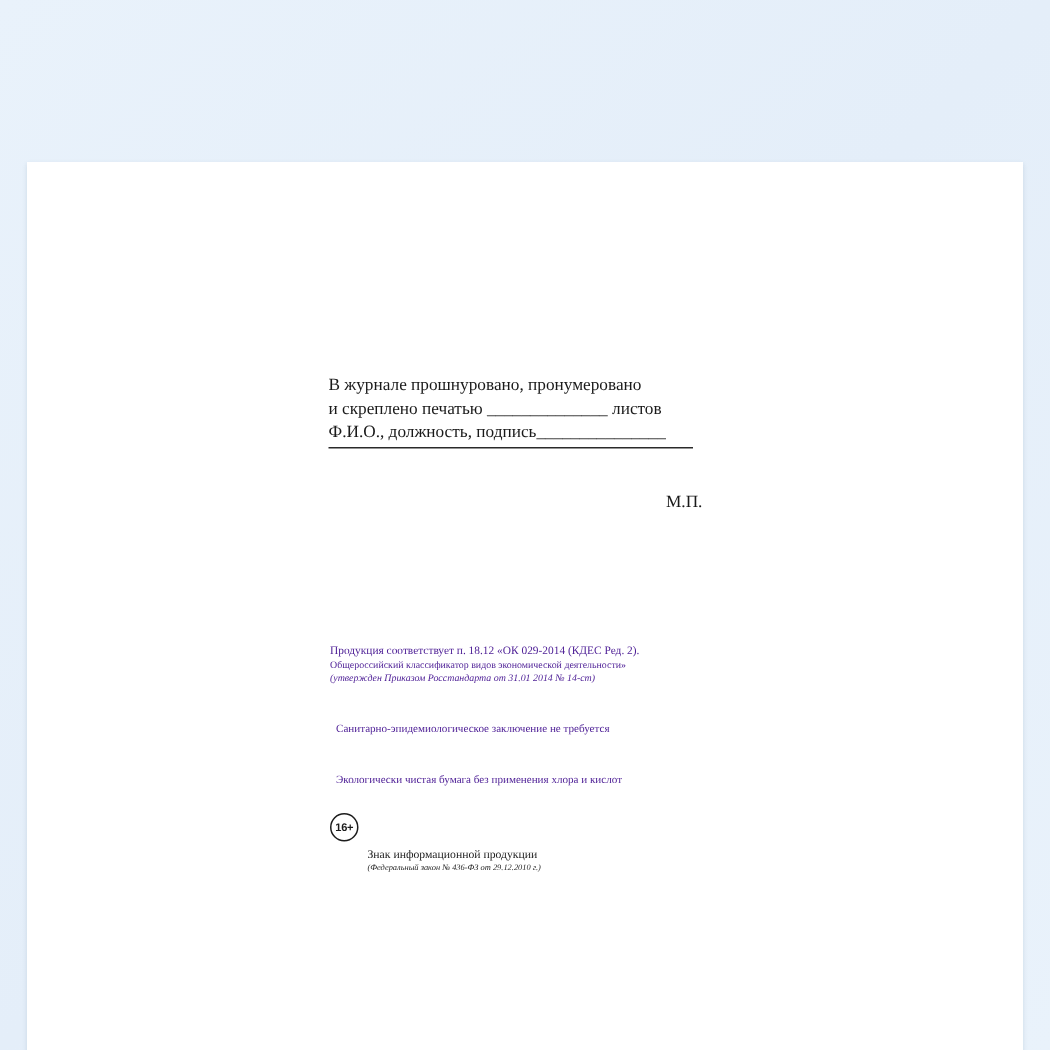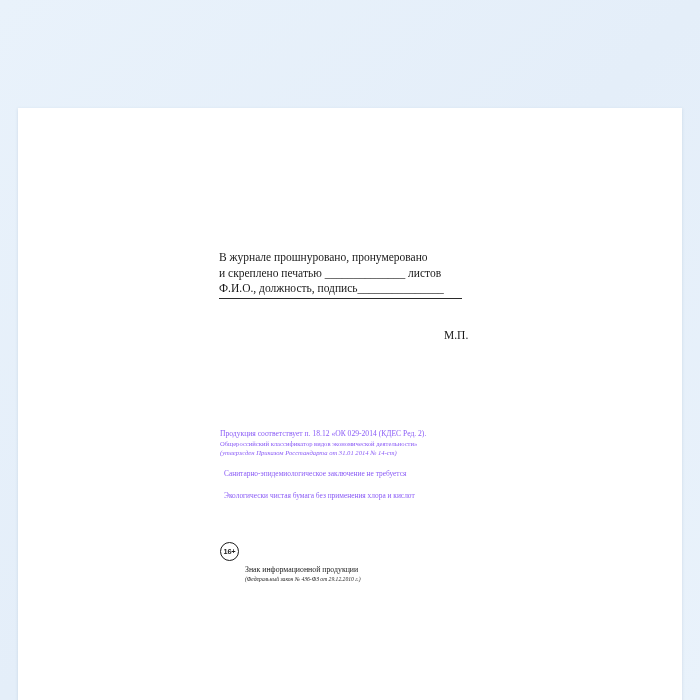--- a/index.html
+++ b/index.html
@@ -63,42 +63,42 @@
     white-space: nowrap;
     margin-left: 38px;
   }
 
   
   .legal {
     position: absolute;
     left: 202px;
     top: 321px;
     width: 280px;
-    color: #8b5cf6;
+    color: #4c1d95;
   }
   .legal .l1 {
     font-size: 7.6px;
     line-height: 10px;
     white-space: nowrap;
   }
   .legal .l2 {
     font-size: 6.6px;
     line-height: 9px;
     white-space: nowrap;
   }
   .legal .l3 {
     font-size: 6.6px;
     line-height: 9px;
     font-style: italic;
     white-space: nowrap;
   }
   .legal .para {
     font-size: 7.4px;
     line-height: 10px;
-    margin-top: 12px;
+    margin-top: 24px;
     padding-left: 4px;
     white-space: nowrap;
   }
 
   
   .age-row {
     position: absolute;
     left: 202px;
     top: 413px;
     display: flex;

